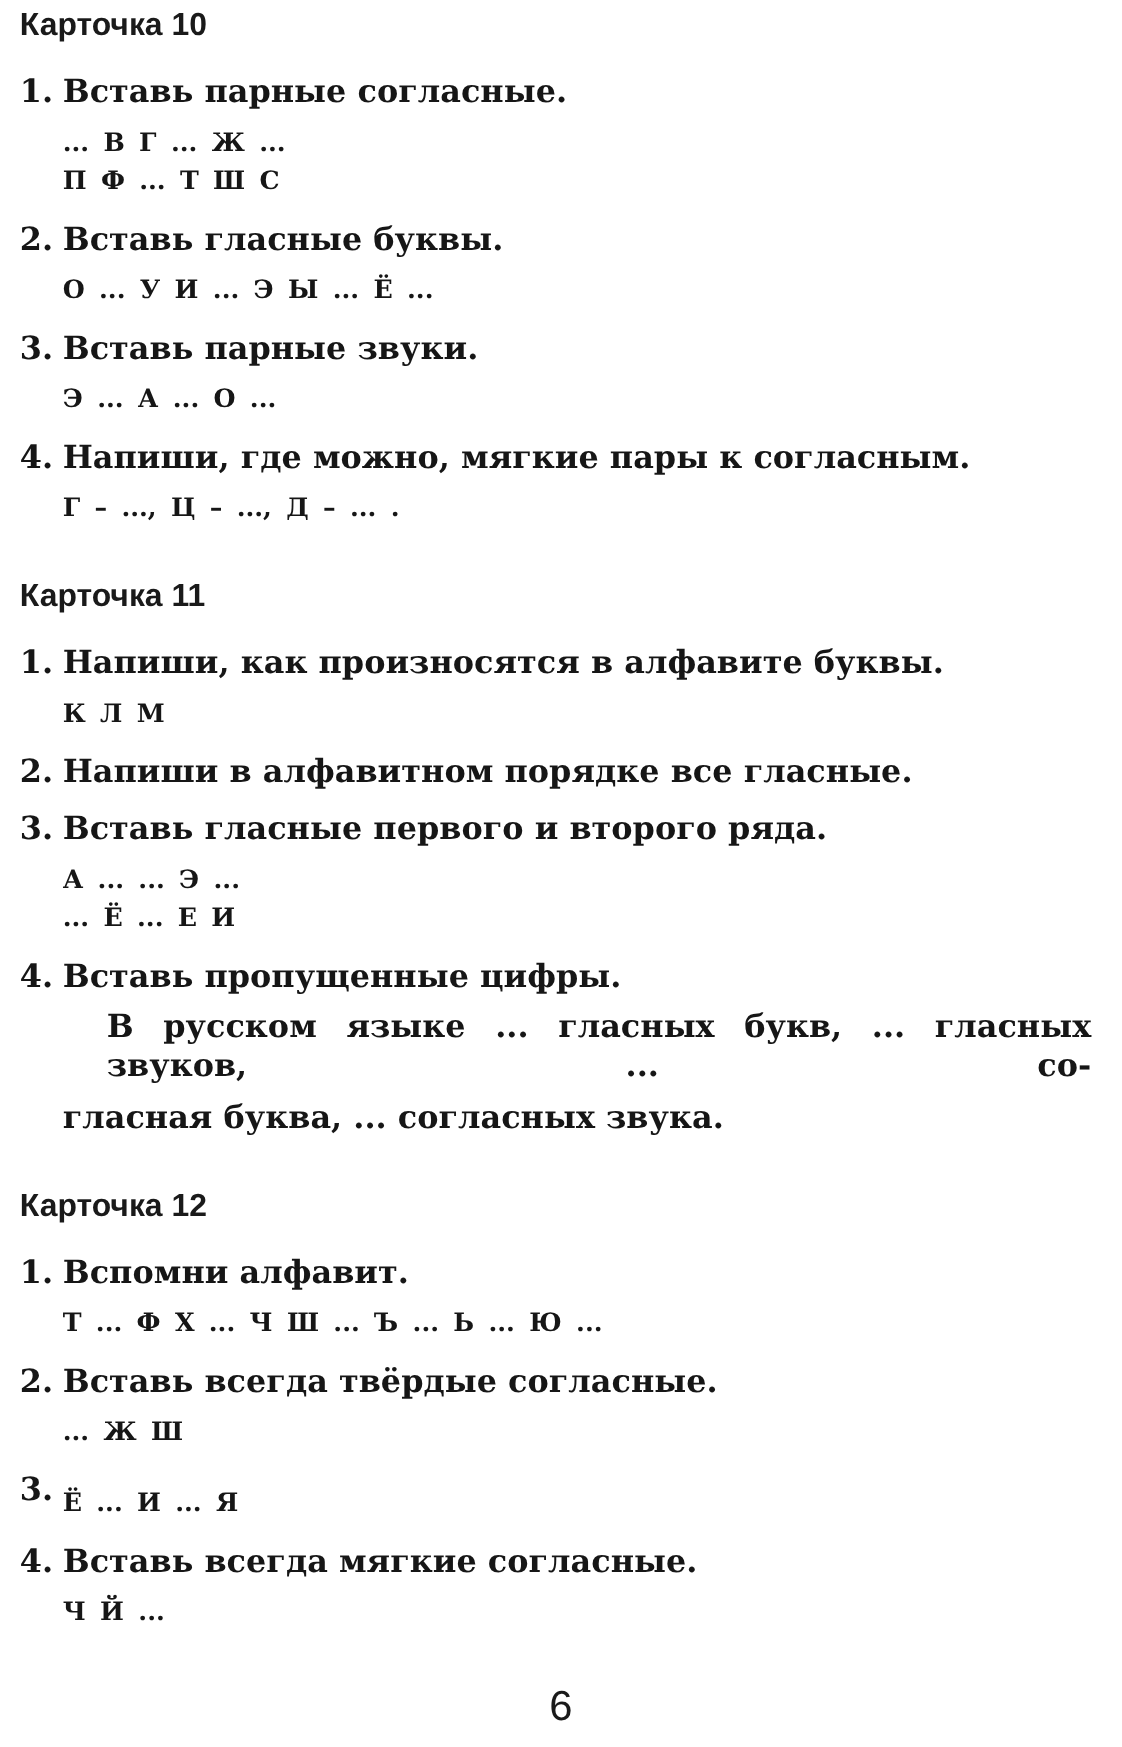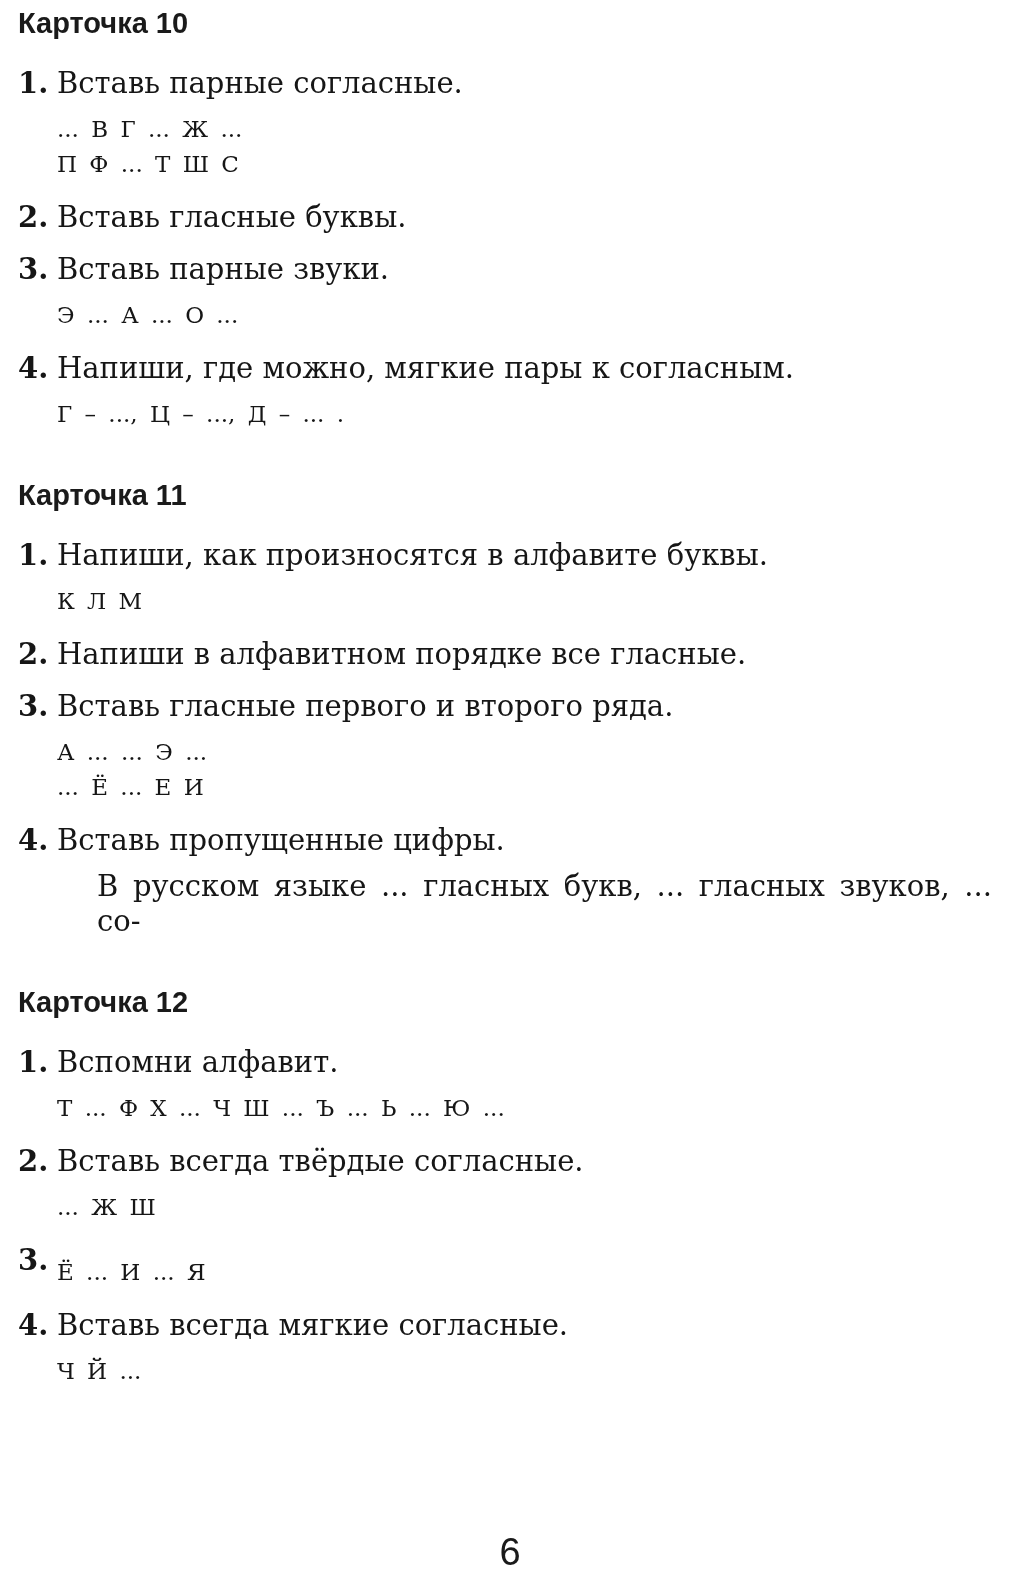--- a/index.html
+++ b/index.html
@@ -28,21 +28,21 @@
     margin-bottom: 25px;
   }
   .item { display: flex; margin-bottom: 18px; }
   .num {
     flex: none;
     width: 39px;
     font-weight: bold;
     font-size: 29px;
     line-height: 34px;
   }
-  .body-col { flex: 1; min-width: 0; }
+  .body-col { flex: 1; min-width: 0; font-weight: bold; }
   .task-text {
     font-size: 29px;
     line-height: 34px;
   }
   .letters {
     font-size: 23px;
     line-height: 35px;
     margin-top: 12px;
     word-spacing: 5px;
     white-space: pre-wrap;
@@ -83,20 +83,21 @@
         <div class="task-text">Вставь парные согласные.</div>
         <div class="letters">... В Г ... Ж ...</div>
         <div class="letters">П Ф ... Т Ш С</div>
       </div>
     </div>
 
     <div class="item">
       <span class="num">2.</span>
       <div class="body-col">
         <div class="task-text">Вставь гласные буквы.</div>
+        <div class="letters">О ... У И ... Э Ы ... Ё ...</div>
       </div>
     </div>
 
     <div class="item">
       <span class="num">3.</span>
       <div class="body-col">
         <div class="task-text">Вставь парные звуки.</div>
         <div class="letters">Э ... А ... О ...</div>
       </div>
     </div>
@@ -135,20 +136,21 @@
         <div class="letters">А ... ... Э ...</div>
         <div class="letters">... Ё ... Е И</div>
       </div>
     </div>
 
     <div class="item">
       <span class="num">4.</span>
       <div class="body-col">
         <div class="task-text">Вставь пропущенные цифры.</div>
         <div class="para para-just">В русском языке ... гласных букв, ... гласных звуков, ... со-</div>
+        <div class="para">гласная буква, ... согласных звука.</div>
       </div>
     </div>
   </section>
 
   <section class="card">
     <h2 class="card-title">Карточка 12</h2>
 
     <div class="item">
       <span class="num">1.</span>
       <div class="body-col">

